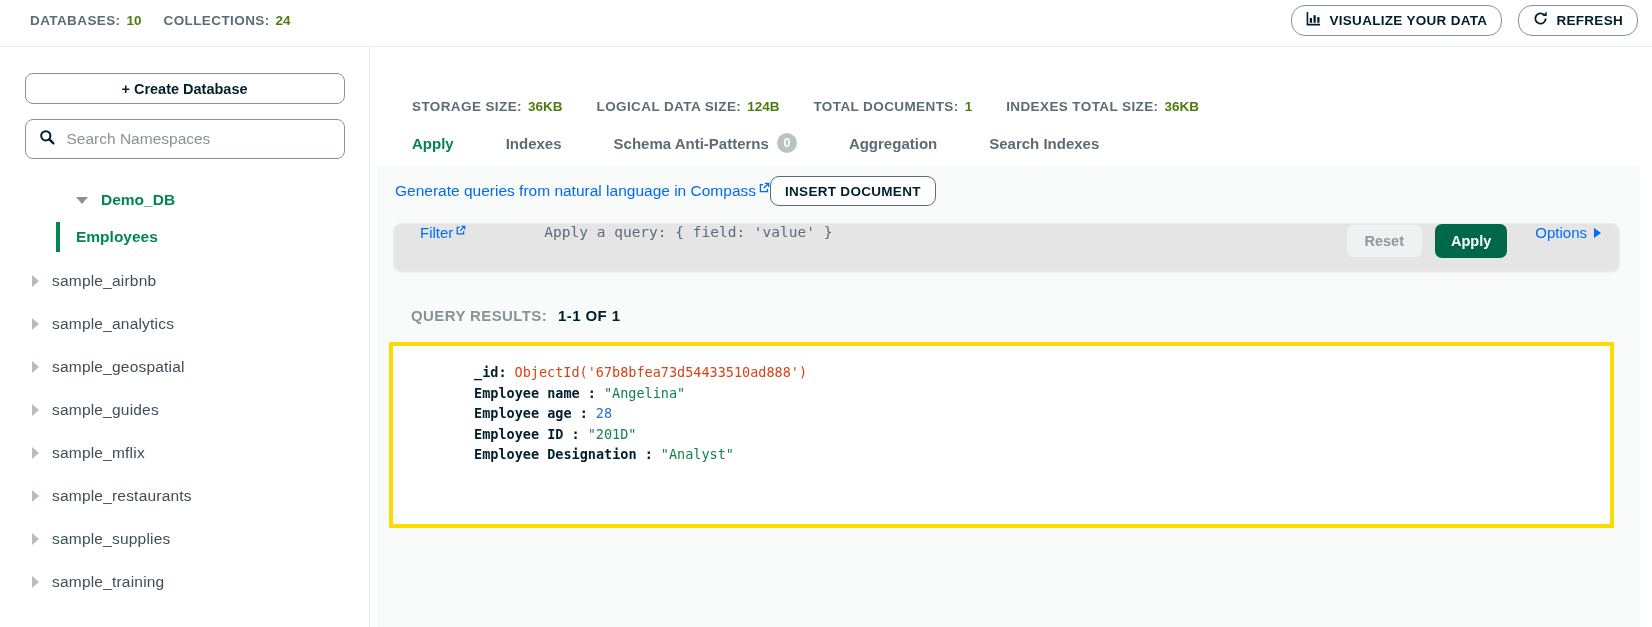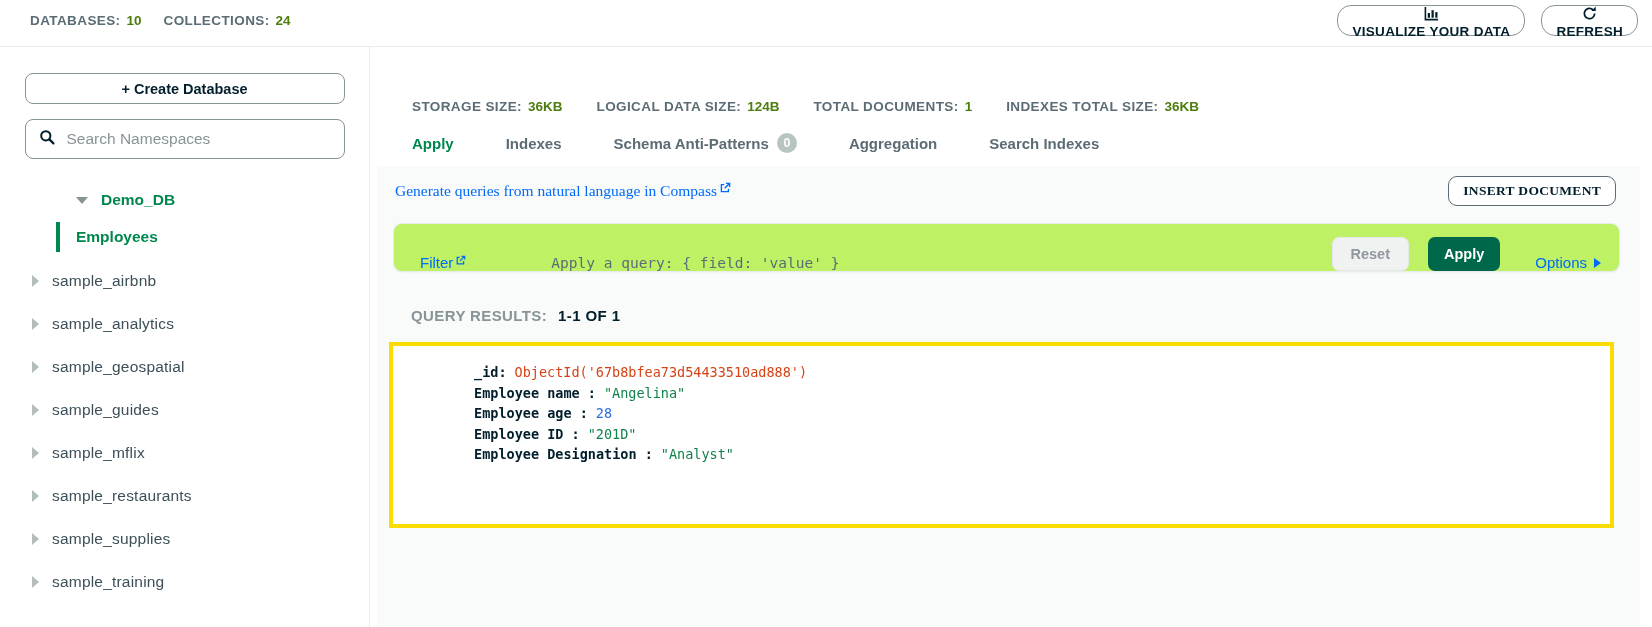--- a/index.html
+++ b/index.html
@@ -14,24 +14,24 @@
     height:47px; border-bottom:1px solid #E8EDEB;
     display:flex; align-items:center; justify-content:space-between;
     padding:8px 14px 14px 30px; background:#fff;
   }
   .stat-group{ display:flex; align-items:center; gap:22px; }
   .stat-pair{ display:flex; align-items:center; gap:6px; }
   .stat-label{ color:#5C6C75; font-weight:700; font-size:13.5px; letter-spacing:.4px; }
   .stat-value{ color:#4d7c0f; font-weight:800; font-size:13.5px; }
   .tb-buttons{ display:flex; align-items:center; gap:16px; }
   .tb-btn{
-    display:inline-flex; align-items:center; gap:0; height:31px; padding:0 14px;
+    display:inline-flex; align-items:center; gap:8px; height:31px; padding:0 14px;
     border:1px solid #889397; border-radius:14px; background:#fff;
     font-family:inherit; font-weight:800; font-size:13.5px; letter-spacing:.3px;
-    color:#001E2B; cursor:pointer;flex-direction:column;
+    color:#001E2B; cursor:pointer;
   }
   
   .container{ display:flex; height:580px; }
   .sidebar{
     width:370px; min-width:370px; border-right:1px solid #E8EDEB;
     padding-top:26px; background:#fff;
   }
   .create-db{
     display:block; width:320px; margin:0 auto; height:31px;
     border:1px solid #889397; border-radius:8px; background:#fff;
@@ -64,32 +64,31 @@
   .stats-row{ display:flex; gap:34px; margin-top:20px; }
   .tabs{ display:flex; gap:52px; margin-top:19px; padding-bottom:13px; }
   .tab{ display:flex; align-items:center; gap:8px; font-size:15px; font-weight:800; color:#5C6C75; cursor:pointer; }
   .tab.active{ color:#00874E; }
   .badge{
     width:20px; height:20px; border-radius:50%; background:#B8C4C2; color:#fff;
     font-size:12.5px; font-weight:700; display:flex; align-items:center; justify-content:center;
   }
   
   .gray-panel{ flex:1; background:#F9FAFA; margin:0 12px 0 7px; padding-top:8px; }
-  .panel-row1{ display:flex; justify-content:space-between; align-items:center; padding:2px 24px 0 18px;font-family:Liberation Serif, serif; }
+  .panel-row1{ display:flex; align-items:center; padding:2px 24px 0 18px; }
   .gen-link{ color:#016BF8; font-size:15.5px; text-decoration:none; display:inline-flex; align-items:flex-start; gap:2px; cursor:pointer; }
   .ext-icon{ margin-top:-2px; }
   .insert-btn{
     height:30px; padding:0 14px; border:1px solid #5C6C75; border-radius:9px; background:#fff;
     font-family:inherit; font-weight:800; font-size:13.5px; letter-spacing:.3px; color:#001E2B; cursor:pointer;
   }
   .filter-card{
-    margin:17px 20px 0 16px; background:#bef264; border:1px solid #E8EDEB; border-radius:9px;
-    height:49px; display:flex; align-items:flex-end; padding:0 18px 0 26px;
+    margin:17px 20px 0 16px; background:#e5e5e5; border:1px solid #E8EDEB; border-radius:9px;
+    height:49px; display:flex; align-items:flex-start; padding:0 18px 0 26px;
     box-shadow:0 1px 2px rgba(0,0,0,.04);
-    gap:7px;
   }
   .filter-link{ color:#016BF8; font-size:15px; text-decoration:none; display:inline-flex; align-items:flex-start; gap:2px; cursor:pointer; }
   .query-placeholder{
     font-family:"DejaVu Sans Mono", monospace; font-size:14.5px; color:#5C6C75;
     margin-left:78px; flex:1; cursor:text; white-space:nowrap; overflow:hidden;
   }
   .reset-btn{
     height:34px; padding:0 18px; border:1px solid #E5E8E8; border-radius:7px; background:#F0F2F2;
     font-family:inherit; font-weight:800; font-size:14.5px; color:#90989E;
   }

